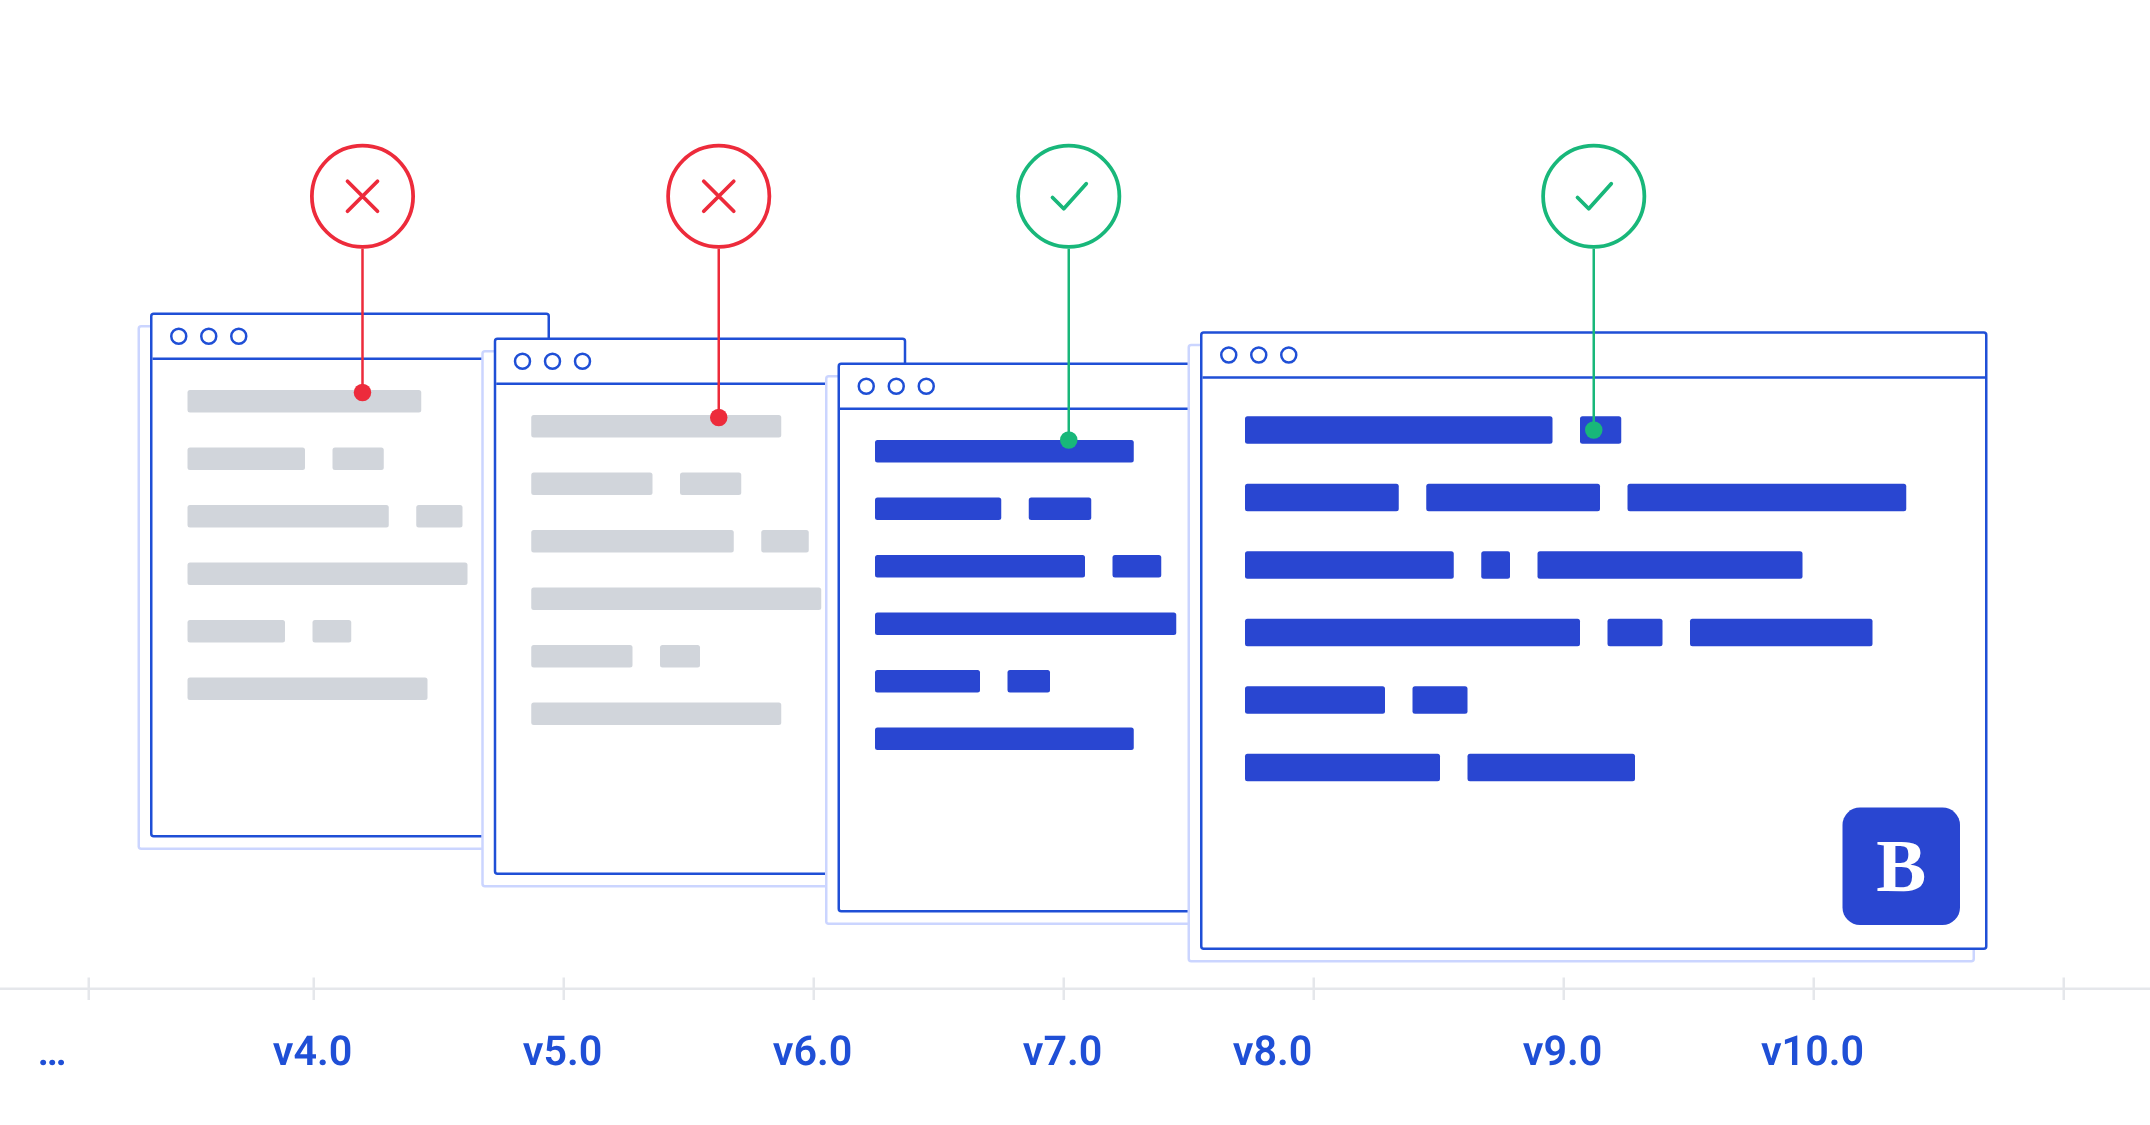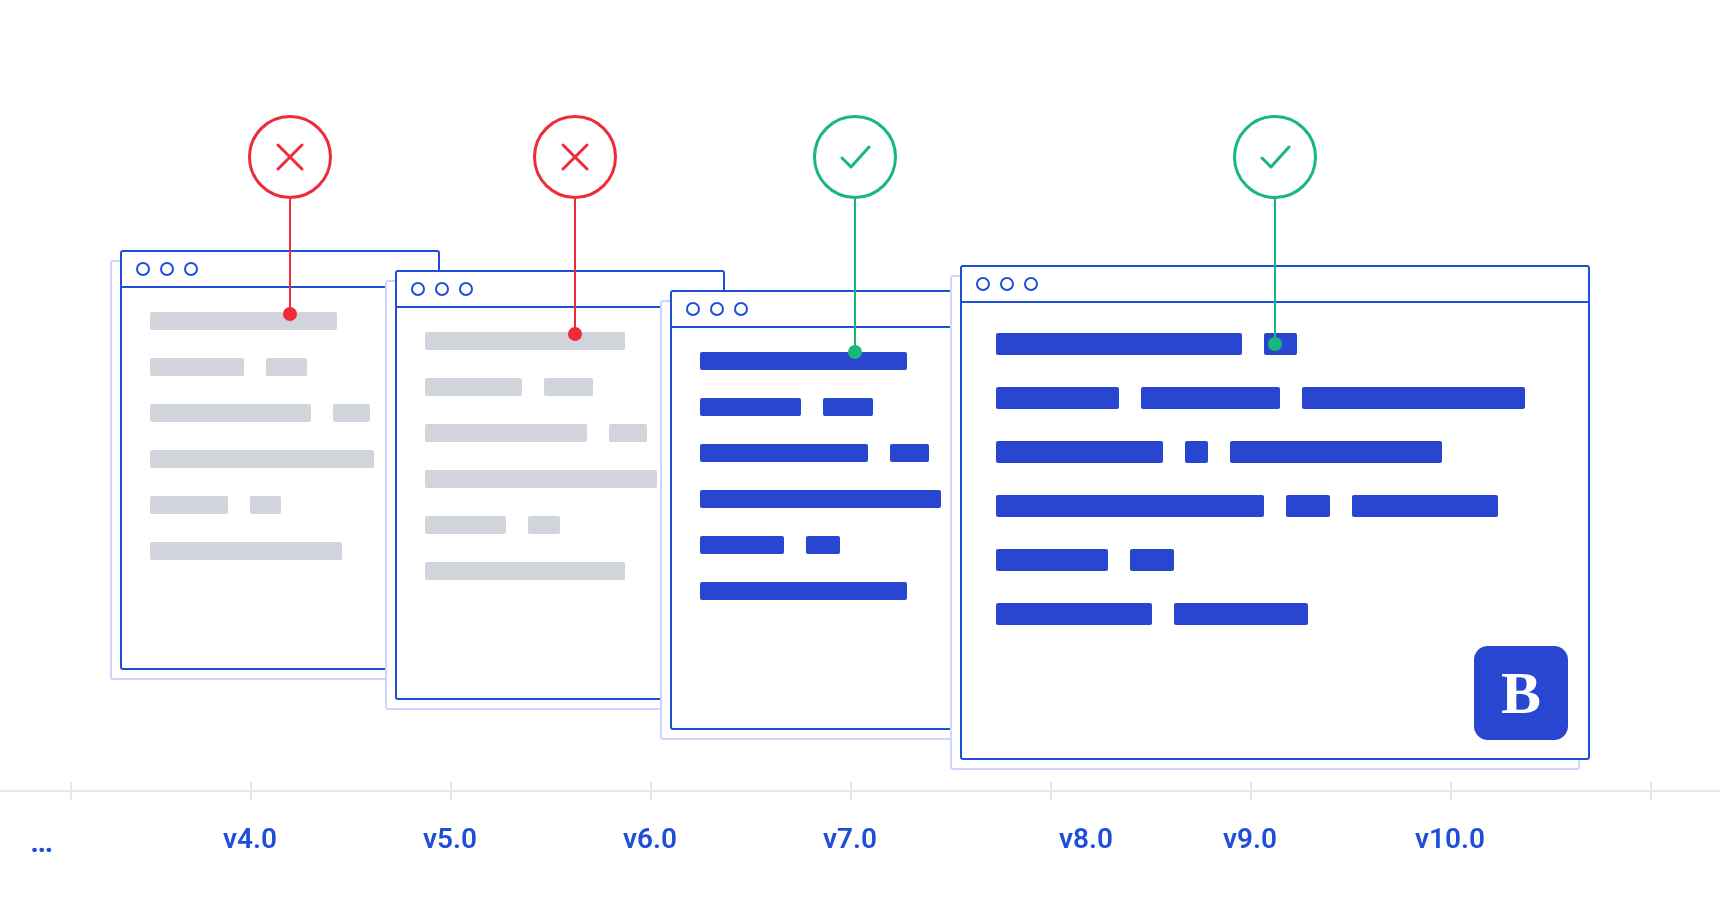--- a/index.html
+++ b/index.html
@@ -31,21 +31,21 @@
     width: 2px;
     height: 18px;
     background: #E5E7EB;
   }
   .tick-label {
     position: absolute;
     top: 30px;
     transform: translateX(-50%);
     color: #1F4FD6;
     font-weight: 600;
-    font-size: 28px;
+    font-size: 33px;
   }
   .ellipsis {
     position: absolute;
     bottom: 40px;
     left: 30px;
     font-size: 32px;
     color: #1F4FD6;
     font-weight: 600;
   }
   
@@ -314,21 +314,21 @@
     <div class="tick" style="left:70px;"></div>
     <div class="tick" style="left:250px;"></div>
     <div class="tick-label" style="left:250px;">v4.0</div>
     <div class="tick" style="left:450px;"></div>
     <div class="tick-label" style="left:450px;">v5.0</div>
     <div class="tick" style="left:650px;"></div>
     <div class="tick-label" style="left:650px;">v6.0</div>
     <div class="tick" style="left:850px;"></div>
     <div class="tick-label" style="left:850px;">v7.0</div>
     <div class="tick" style="left:1050px;"></div>
-    <div class="tick-label" style="left:1086px;">v8.0</div>
+    <div class="tick-label" style="left:1018px;">v8.0</div>
     <div class="tick" style="left:1250px;"></div>
     <div class="tick-label" style="left:1250px;">v9.0</div>
     <div class="tick" style="left:1450px;"></div>
     <div class="tick-label" style="left:1450px;">v10.0</div>
     <div class="tick" style="left:1650px;"></div>
   </div>
   <div class="ellipsis">…</div>
 </div>
 
 </body></html>

